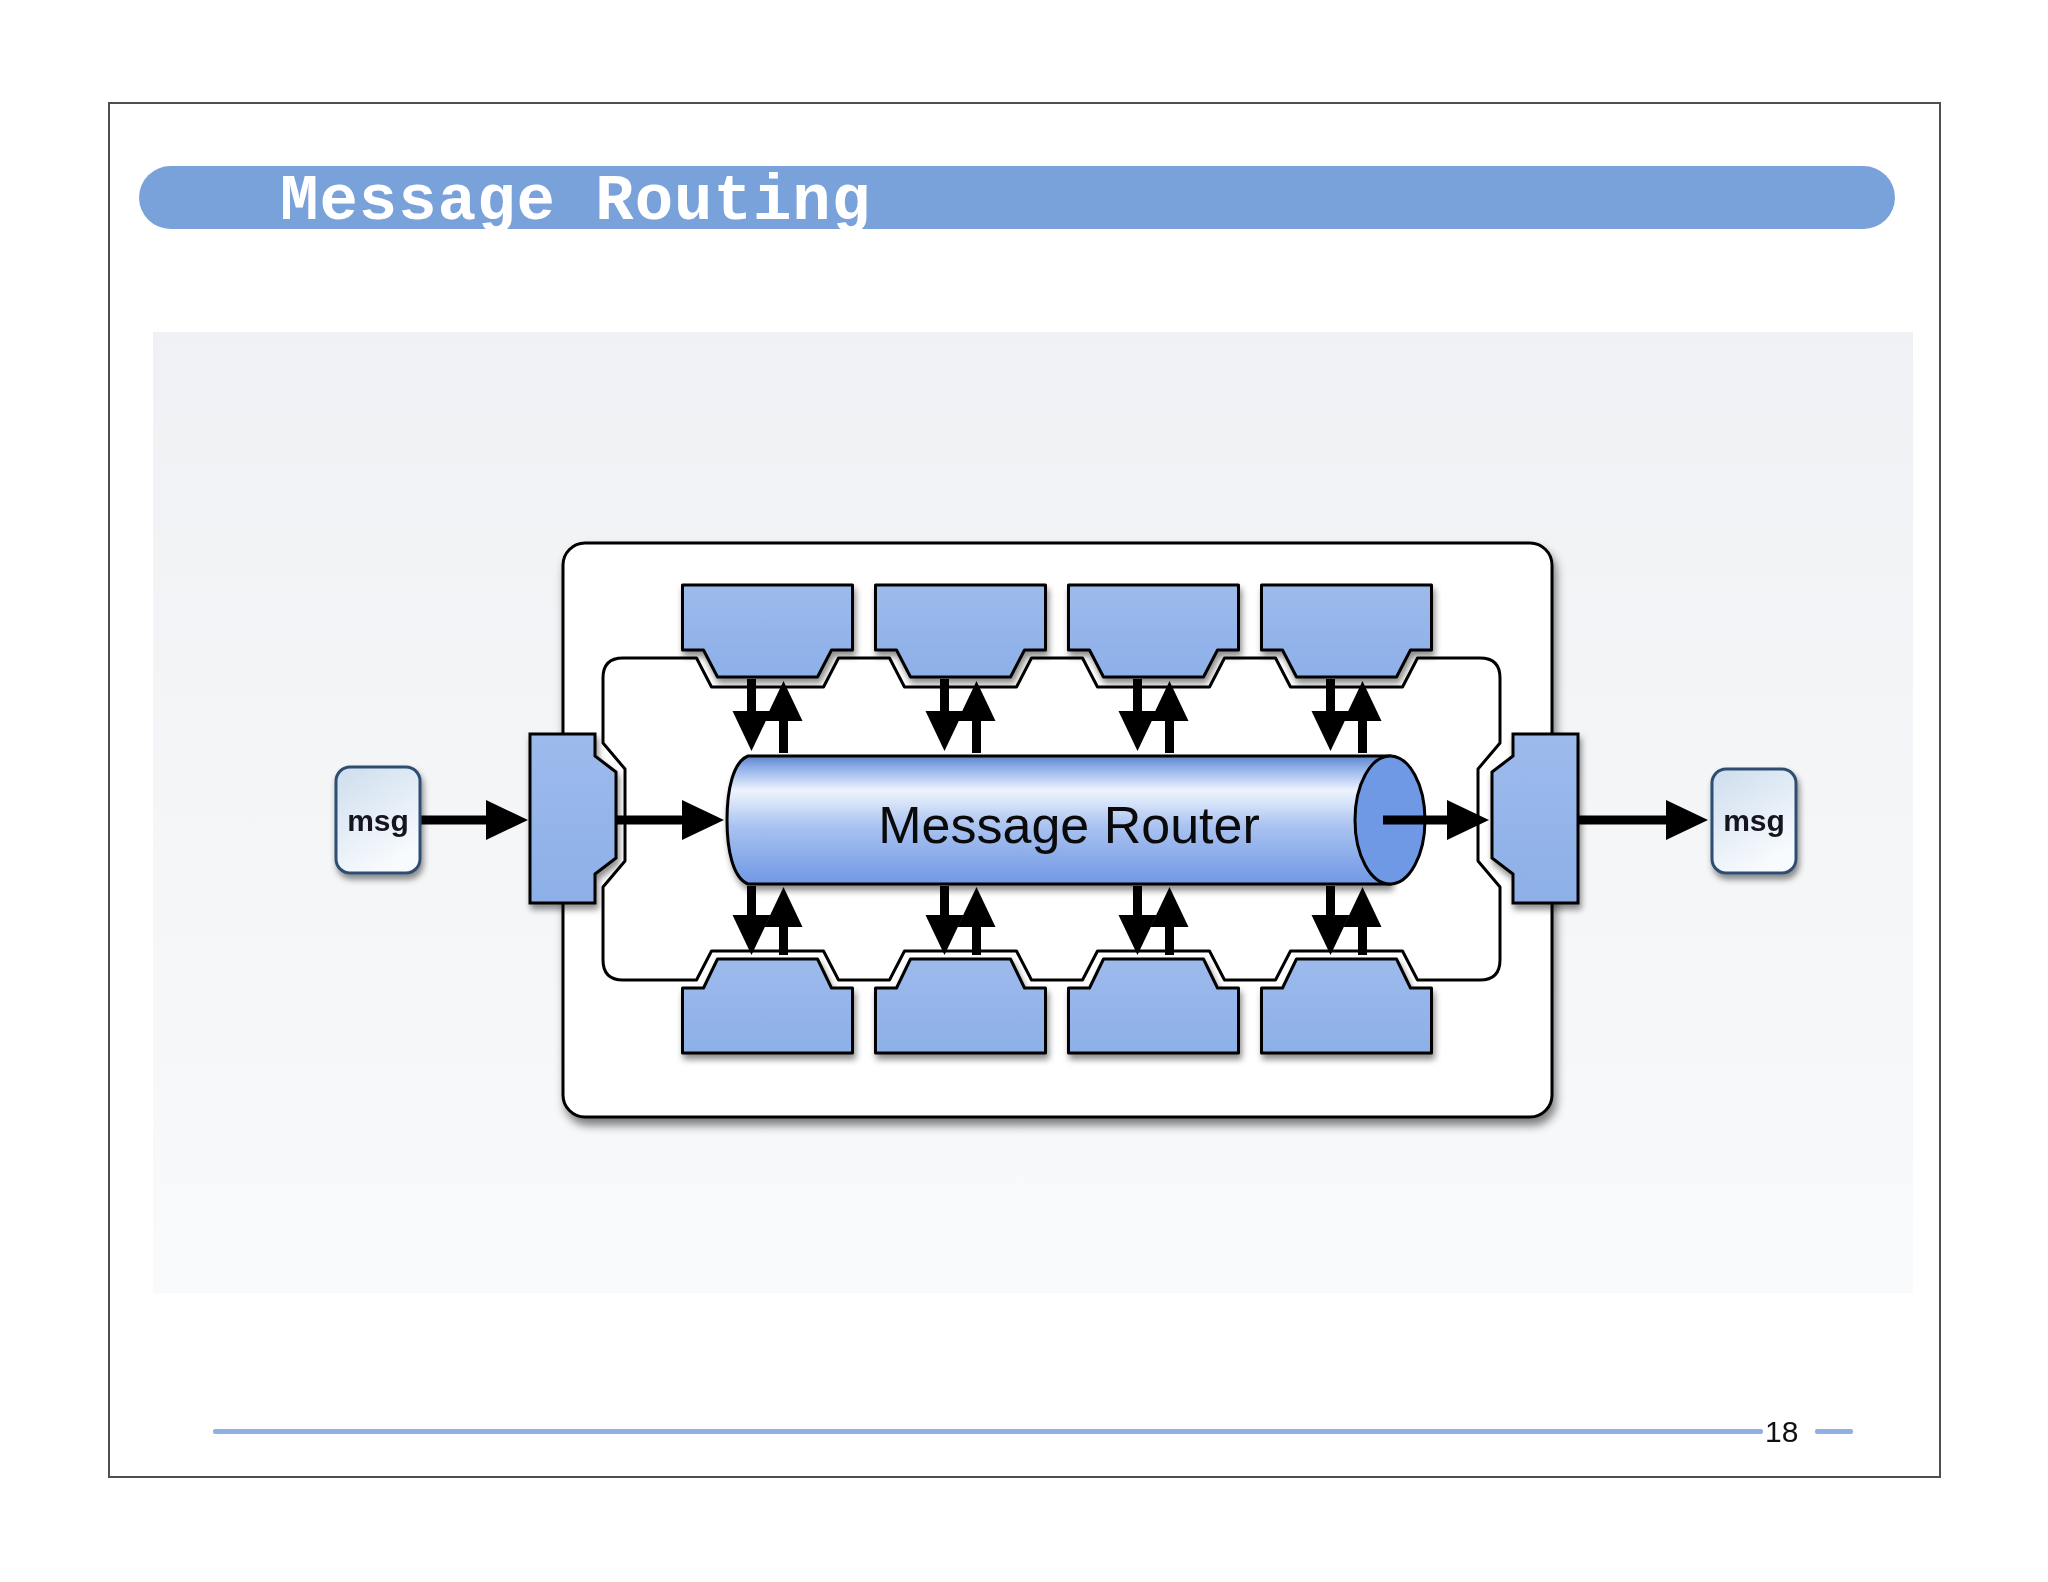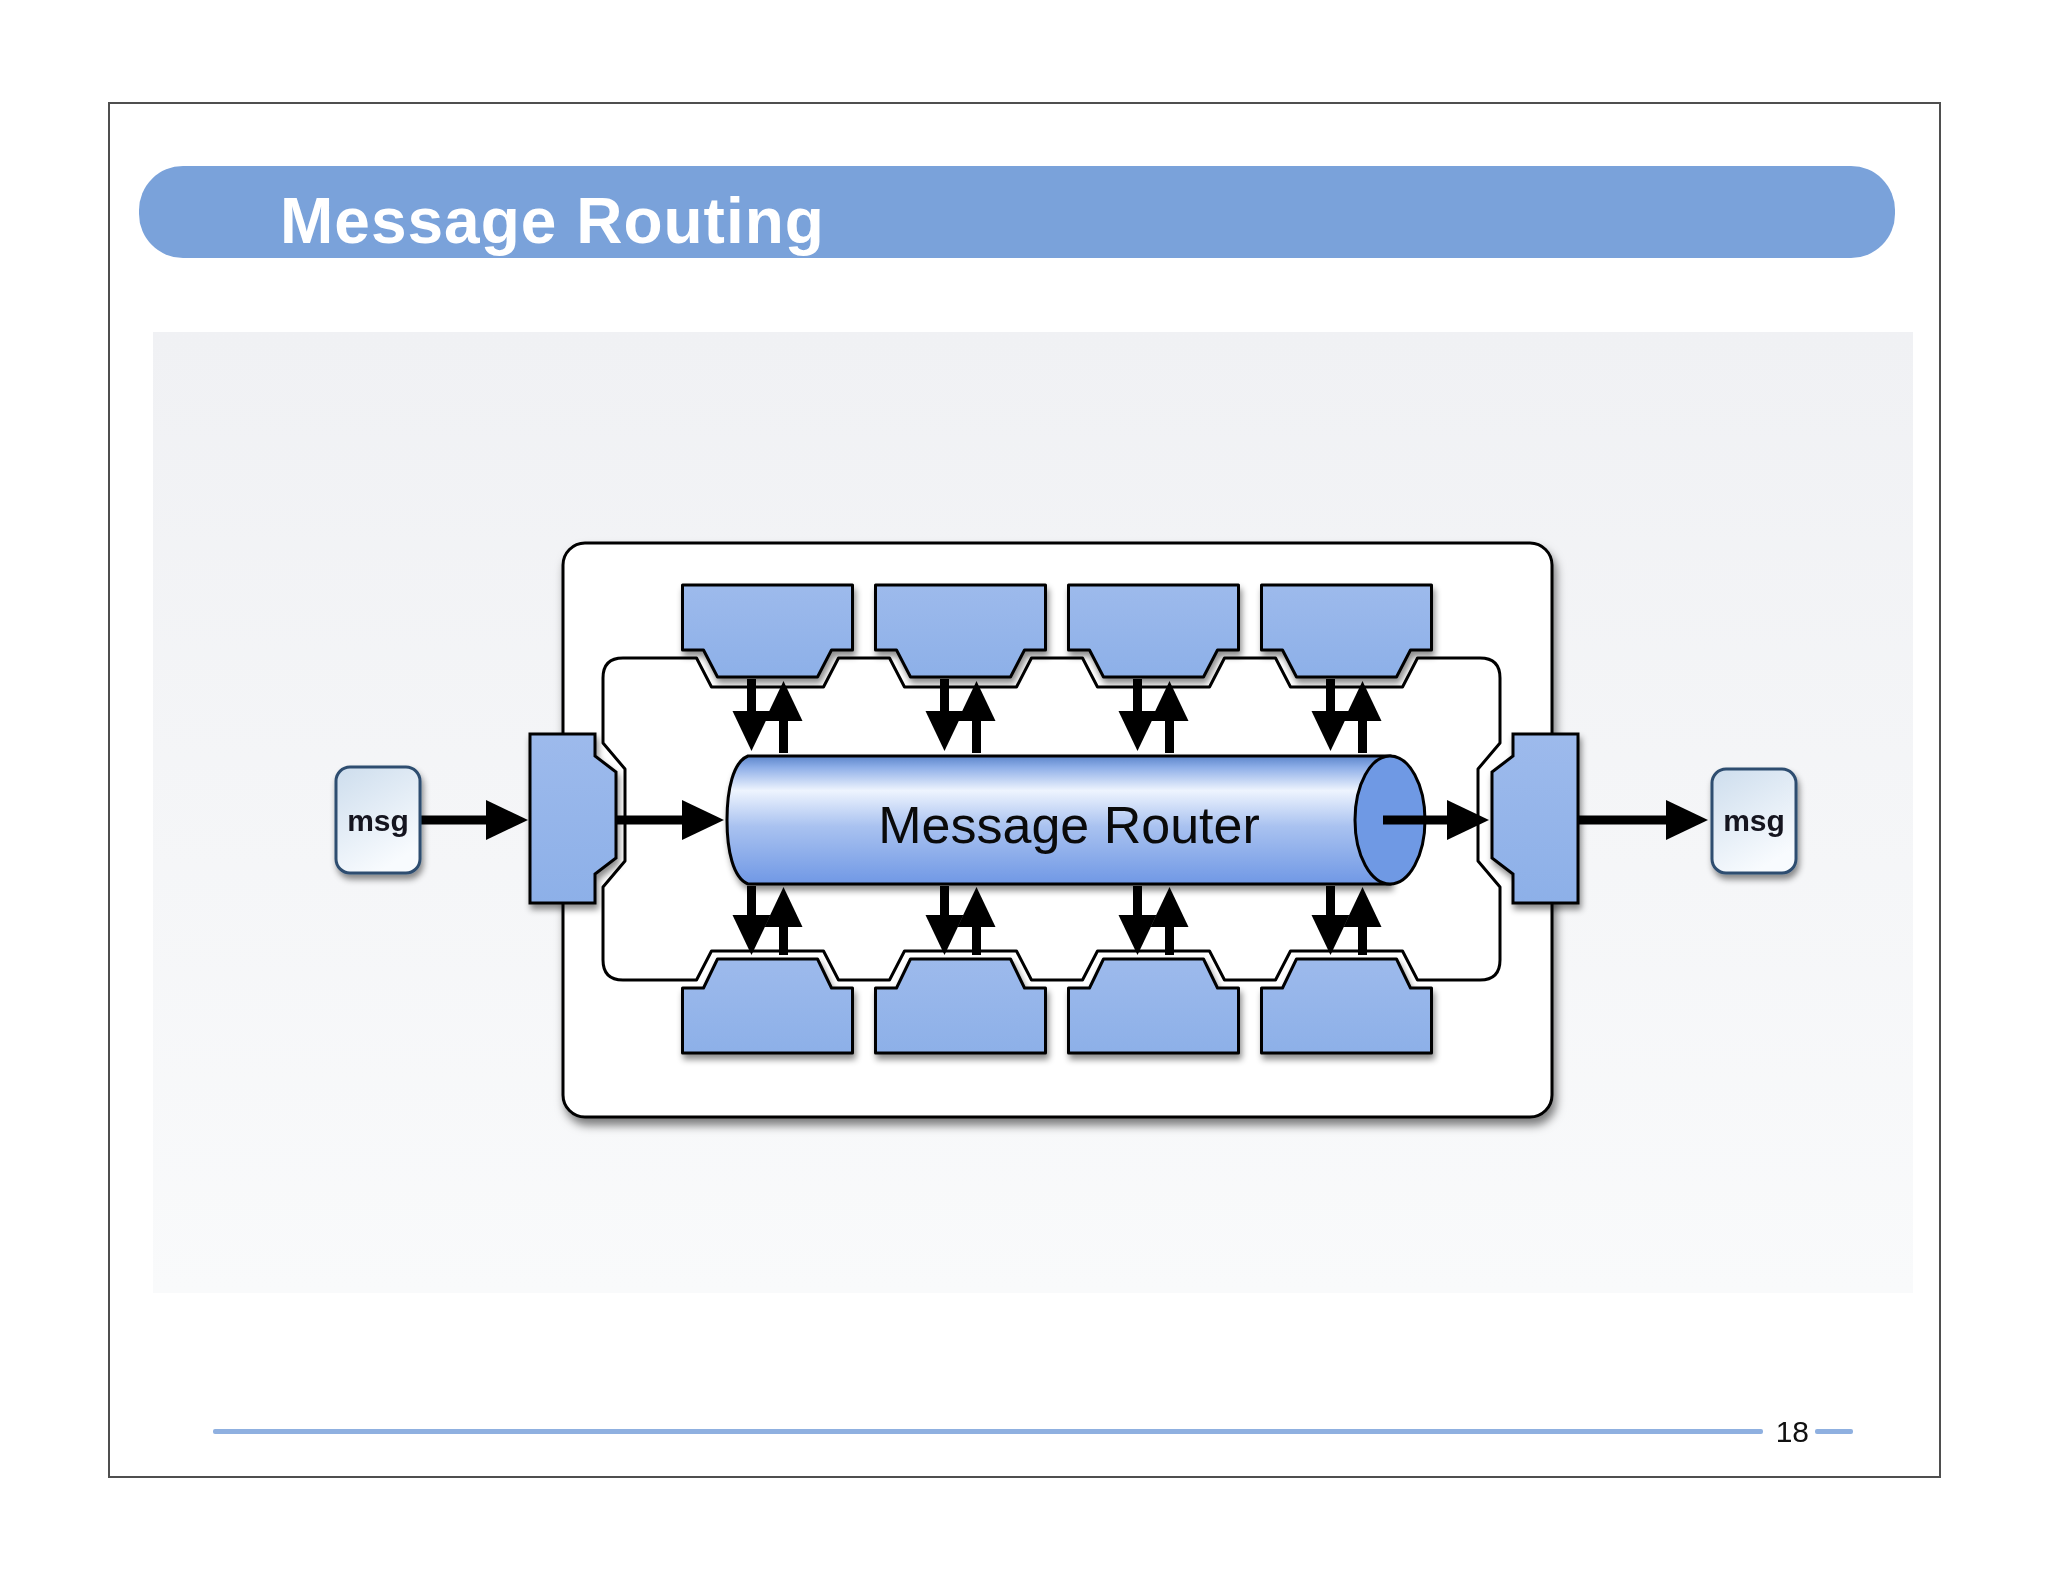--- a/index.html
+++ b/index.html
@@ -1,30 +1,30 @@
 <!DOCTYPE html>
 <html><head>
 <meta charset="utf-8">
 <style>
   html,body{margin:0;padding:0;background:#ffffff;}
   .stage{position:relative;width:2048px;height:1582px;background:#ffffff;
          font-family:"Liberation Sans",sans-serif;overflow:hidden;}
   .slide{position:absolute;left:108px;top:102px;width:1829px;height:1372px;
          background:#ffffff;border:2px solid #4f4f4f;}
-  .title-bar{position:absolute;left:29px;top:62px;width:1756px;height:92px;
-             border-radius:44px;display:flex;align-items:flex-end;}
+  .title-bar{position:absolute;left:29px;top:62px;width:1756px;height:63px;
+             border-radius:44px;display:flex;align-items:flex-start;font-family:Liberation Mono, monospace;}
   .title-bar span{margin-left:141px;font-size:64px;font-weight:bold;color:#ffffff;
                   letter-spacing:1px;white-space:nowrap;}
   .panel{position:absolute;left:43px;top:228px;width:1760px;height:961px;}
   .diagram-svg{position:absolute;left:0;top:0;width:2048px;height:1582px;}
   .footer-line{position:absolute;height:5px;border-radius:2px;}
   .footer-line.long{left:103px;top:1325px;width:1550px;}
   .footer-line.short{left:1705px;top:1325px;width:38px;}
   .page-num{position:absolute;left:1655px;top:1313px;width:44px;height:30px;
-            font-size:30px;line-height:30px;color:#111111;text-align:right;}
+            font-size:30px;line-height:30px;color:#111111;text-align:left;}
 </style>
 </head>
 <body>
 
 <div class="stage">
   <div class="slide" style="border-color: rgb(79, 79, 79);">
     <div class="title-bar" id="titleBar" style="background: rgb(122, 162, 218);">
       <span>Message Routing</span>
     </div>
     <div class="panel" id="contentPanel" style="background: linear-gradient(rgb(240, 241, 244) 0%, rgb(249, 250, 251) 100%);"></div>

